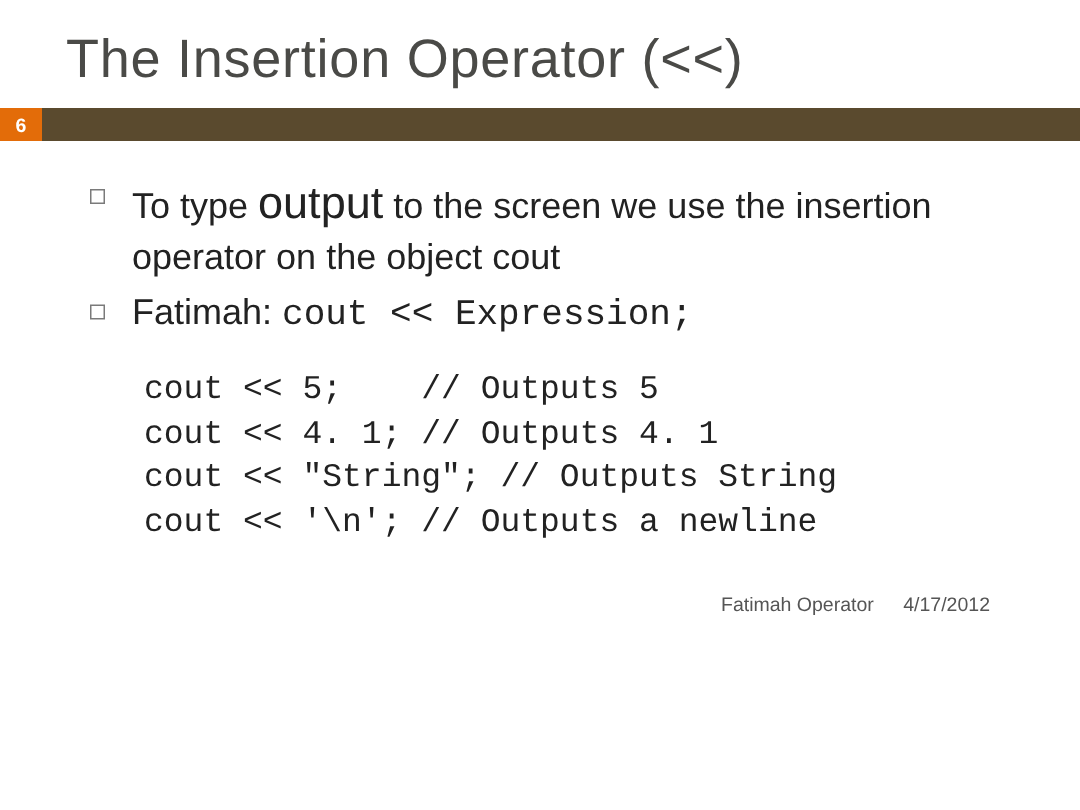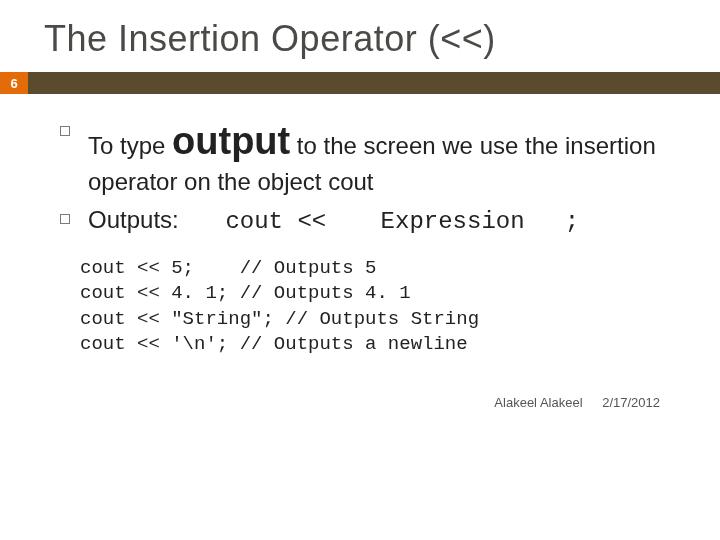--- a/index.html
+++ b/index.html
@@ -64,35 +64,34 @@
     content: "";
     position: absolute;
     left: 0;
     top: 10px;
     width: 10px;
     height: 10px;
     border: 1px solid #7a7a7a;
     box-sizing: border-box;
   }
   .out-big {
-    font-size: 38px;
-    font-weight: 700;
+    font-size: 30px;
+    font-weight: 400;
     text-align: center;
   }
   .mono {
     font-family: 'Courier New', Courier, monospace;
-    margin-left: 40px;
   }
   .italic {
   }
   .codeblock {
     font-family: 'Courier New', Courier, monospace;
-    font-size: 19px;
+    font-size: 22px;
     line-height: 1.35;
-    margin: 18px 0 0 20px;
+    margin: 18px 0 0 36px;
     color: #222;
     white-space: pre;
   }
   .footer {
     position: absolute;
     bottom: 14px;
     right: 60px;
     font-size: 13px;
     color: #555;
   }
@@ -111,28 +110,28 @@
     <div class="page-num">6</div>
     <div class="brown-bar"></div>
   </div>
 
   <div class="body">
     <ul class="bullets">
       <li>
         <span>To type </span><span class="out-big">output</span><span> to the screen we use the insertion operator on the object cout</span>
       </li>
       <li>
-        <span>Outputs: </span><span class="mono">cout &lt;&lt; </span><span class="mono italic">Expression</span><span class="mono">;</span>
+        <span>Fatimah: </span><span class="mono">cout &lt;&lt; </span><span class="mono italic">Expression</span><span class="mono">;</span>
       </li>
     </ul>
 
     <div class="codeblock"><span>cout &lt;&lt; 5;    // Outputs 5</span>
 <span>cout &lt;&lt; 4. 1; // Outputs 4. 1</span>
 <span>cout &lt;&lt; "String"; // Outputs String</span>
 <span>cout &lt;&lt; '\n'; // Outputs a newline</span></div>
   </div>
 
   <div class="footer">
-    <span>Alakeel Alakeel</span>
-    <span class="date">2/17/2012</span>
+    <span>Fatimah Operator</span>
+    <span class="date">4/17/2012</span>
   </div>
 
 </div>
 
 </body></html>

